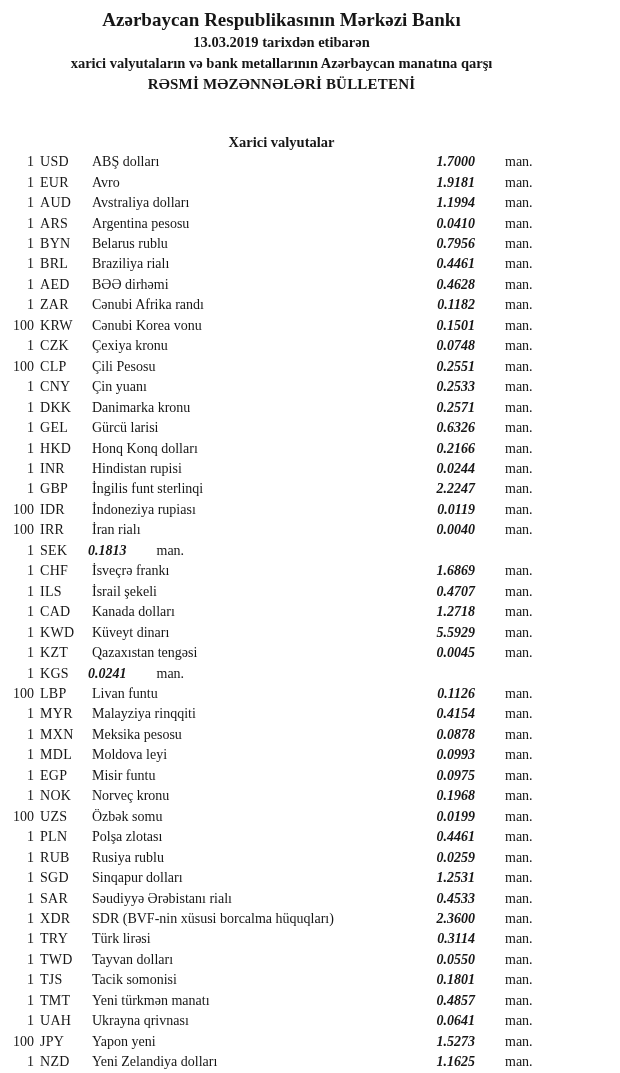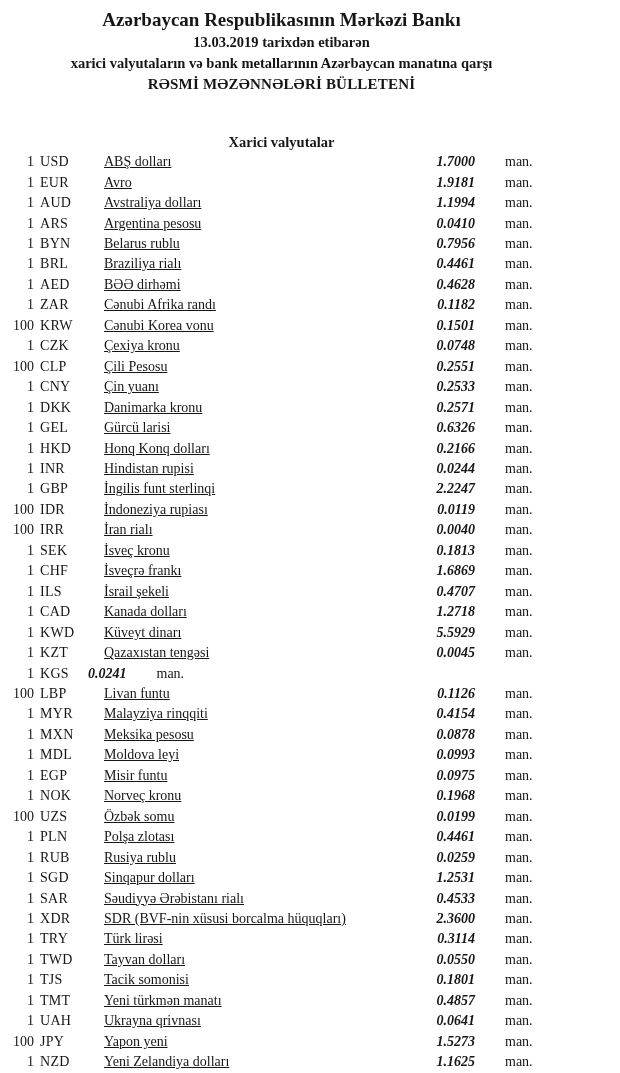--- a/index.html
+++ b/index.html
@@ -23,21 +23,21 @@
   }
   .rates { width:100%; }
   .row {
     display:flex; align-items:center;
     height:20.46px;
     font-size:14px;
     padding-right:22px;
   }
   .c-qty  { width:34px;  text-align:right; flex:none; }
   .c-code { width:48px;  text-align:left; flex:none; margin-left:6px; letter-spacing:0.3px; }
-  .c-name { flex:1; margin-left:16px; white-space:nowrap; overflow:hidden;text-decoration:underline; }
+  .c-name { flex:1; margin-left:4px; white-space:nowrap; overflow:hidden; }
   .c-val  { flex:none; text-align:right; font-weight:bold; font-style:italic; }
   .c-man  { width:36px; flex:none; margin-left:30px; text-align:left; }
 </style>
 </head>
 <body>
 
 <div class="page">
   <div class="header">
     <div class="title">Azərbaycan Respublikasının Mərkəzi Bankı</div>
     <div class="dateline">13.03.2019 tarixdən etibarən</div>
@@ -178,21 +178,20 @@
       <div class="row">
       <span class="c-qty">100</span>
       <span class="c-code">IRR</span>
       <span class="c-name">İran rialı</span>
       <span class="c-val">0.0040</span>
       <span class="c-man">man.</span>
     </div>
       <div class="row">
       <span class="c-qty">1</span>
       <span class="c-code">SEK</span>
-      <span class="c-name">İsveç kronu</span>
       <span class="c-val">0.1813</span>
       <span class="c-man">man.</span>
     </div>
       <div class="row">
       <span class="c-qty">1</span>
       <span class="c-code">CHF</span>
       <span class="c-name">İsveçrə frankı</span>
       <span class="c-val">1.6869</span>
       <span class="c-man">man.</span>
     </div>

